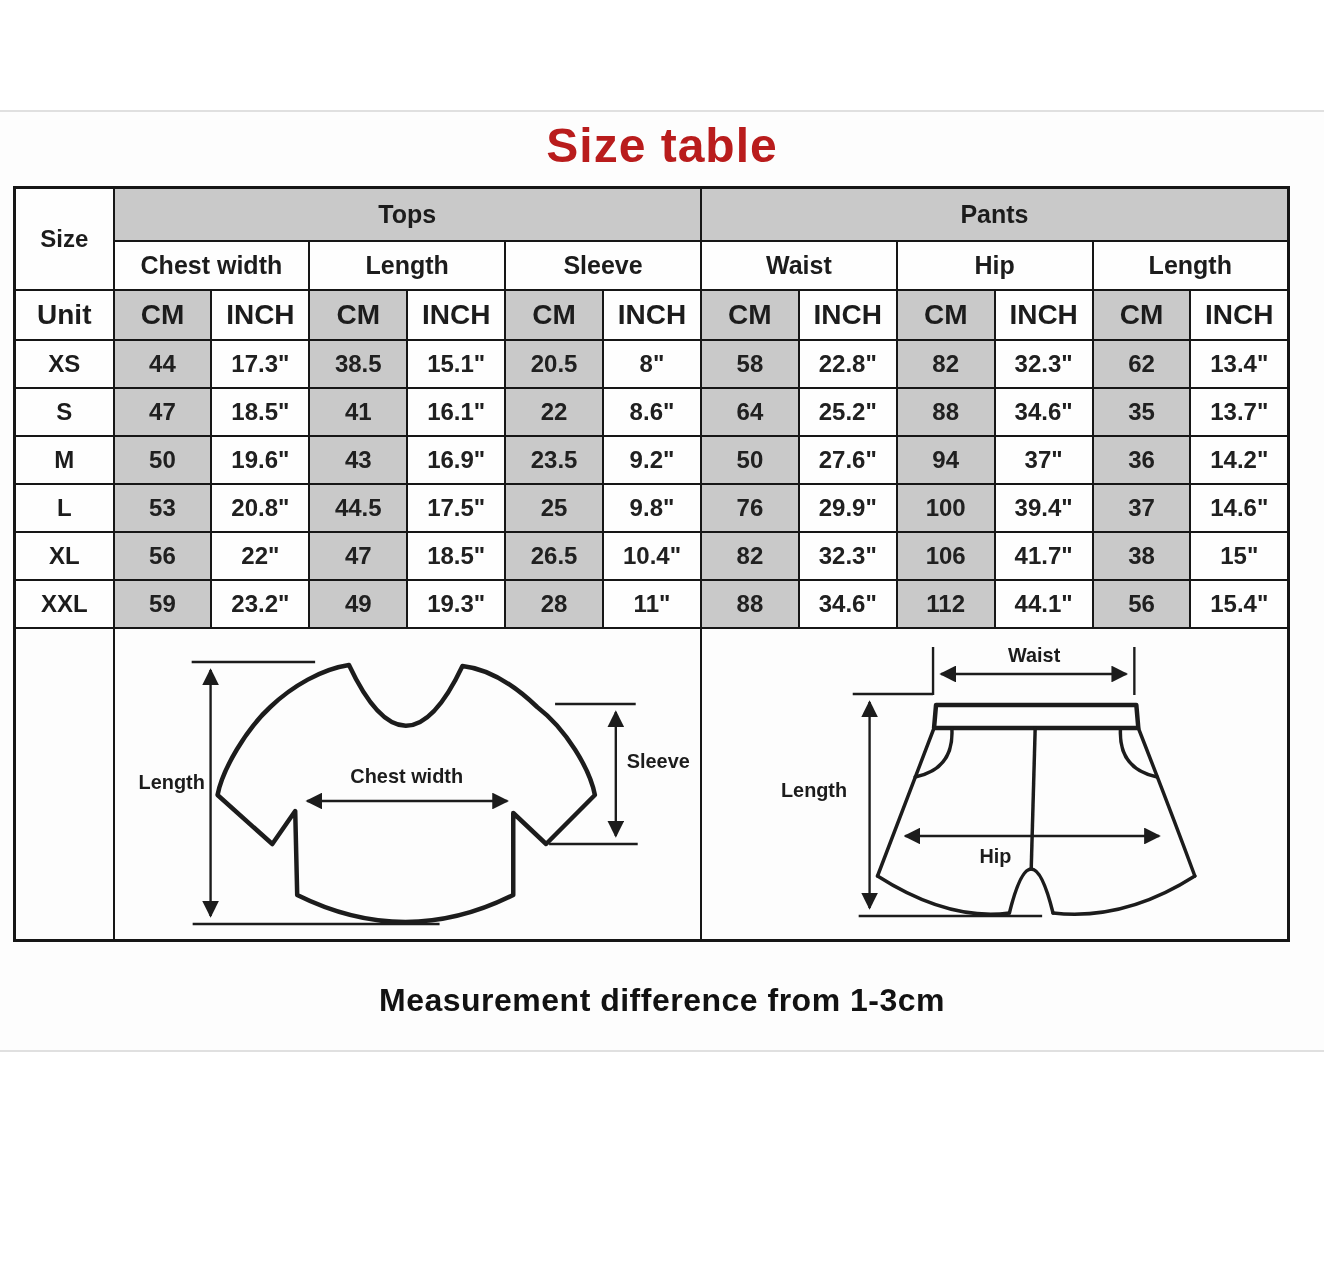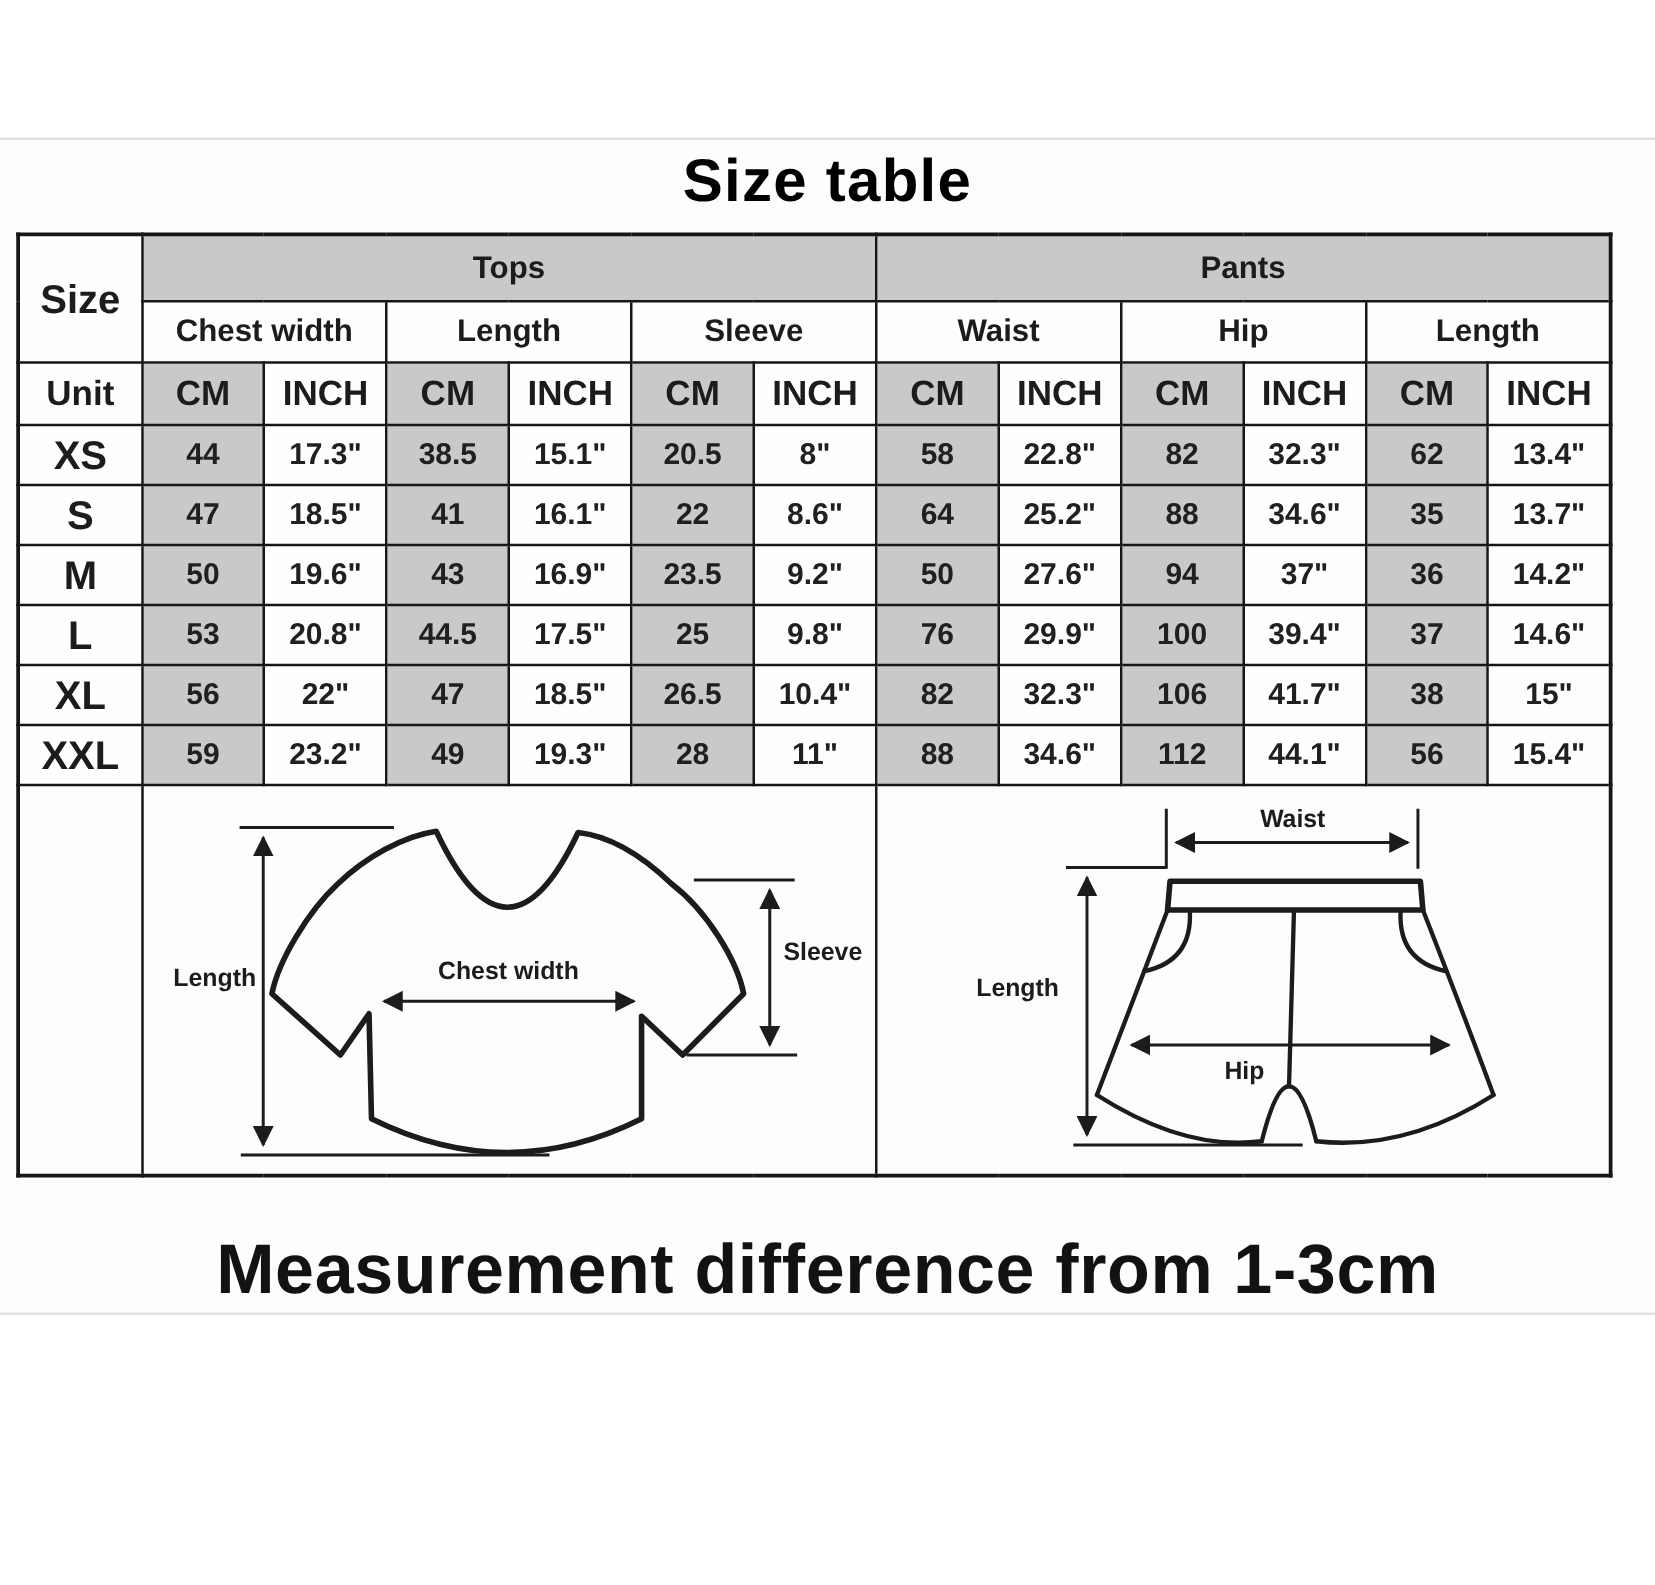--- a/index.html
+++ b/index.html
@@ -8,50 +8,50 @@
     background:#ffffff; font-family:"Liberation Sans", sans-serif;
     color:#1c1c1c; overflow:hidden;
   }
   .hline { position:absolute; left:0; width:1324px; border-top:2px solid #e0e0e0; }
   .top-line { top:110px; }
   .bottom-line { top:1050px; }
   .canvas { position:absolute; left:0; top:110px; width:1324px; height:942px; background:#fdfdfd; }
 
   .title {
     position:absolute; top:118px; left:0; width:1324px;
-    text-align:center; font-size:48px; font-weight:bold; color:#000000;
+    text-align:center; font-size:48px; font-weight:bold; color:#b91c1c;
     letter-spacing:1px;
   }
   table.size-table {
     position:absolute; left:13px; top:186px; width:1277px;
     border-collapse:collapse; table-layout:fixed; background:#fefefe;
     border:3px solid #161616;
   }
   .size-table th, .size-table td {
     border:2px solid #161616; text-align:center; vertical-align:middle;
     padding:0; overflow:hidden; white-space:nowrap;
   }
   .g { background:#c9c9c9;margin-left:19px; }
   .grp-row th { height:51px; font-size:25px; font-weight:bold; }
   .meas-row th { height:47px; font-size:25px; font-weight:bold; }
   .unit-row th { height:48px; font-size:28px; font-weight:bold; }
   td.val { height:46px; font-size:24px; font-weight:600; color:#202020; }
-  th.sz { font-size:32px; font-weight:bold; }
+  th.sz { font-size:24px; font-weight:bold; }
   td.diag { height:310px; padding:0; background:#fdfdfd; }
   td.diag svg { display:block; width:100%; height:310px; }
 
   .outline { fill:#fdfdfd; stroke:#1c1c1c; stroke-width:4.5; stroke-linejoin:round; stroke-linecap:round; }
   .thin    { fill:none; stroke:#1c1c1c; stroke-width:3.5; stroke-linejoin:round; stroke-linecap:round; }
   .tick    { stroke:#1c1c1c; stroke-width:2.4; }
   .arrow   { stroke:#1c1c1c; stroke-width:2.4; }
   .dlabel  { font-family:"Liberation Sans", sans-serif; font-size:20px; font-weight:bold; fill:#1c1c1c; }
 
   .footer {
     position:absolute; top:982px; left:0; width:1324px;
-    text-align:center; font-size:56px; font-weight:bold; color:#121212;
+    text-align:center; font-size:32px; font-weight:bold; color:#121212;
     letter-spacing:0.5px;
   }
 </style>
 </head>
 <body>
 
 <div class="canvas"></div>
 <div class="hline top-line"></div>
 <div class="hline bottom-line"></div>
 

